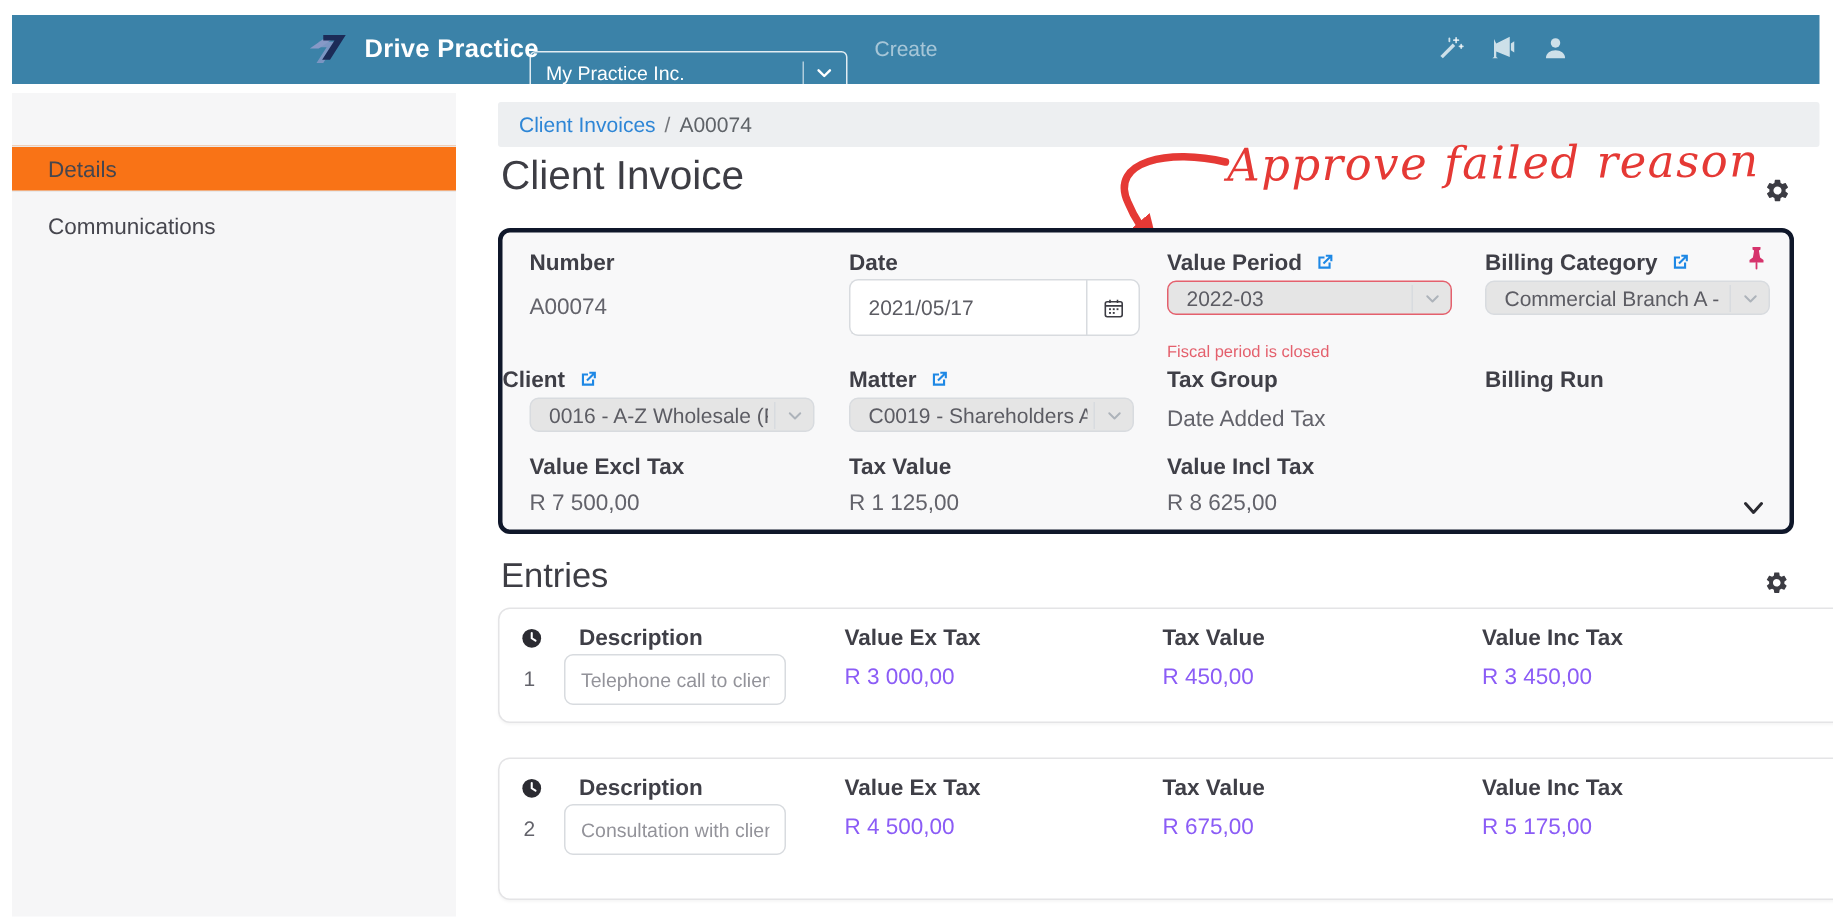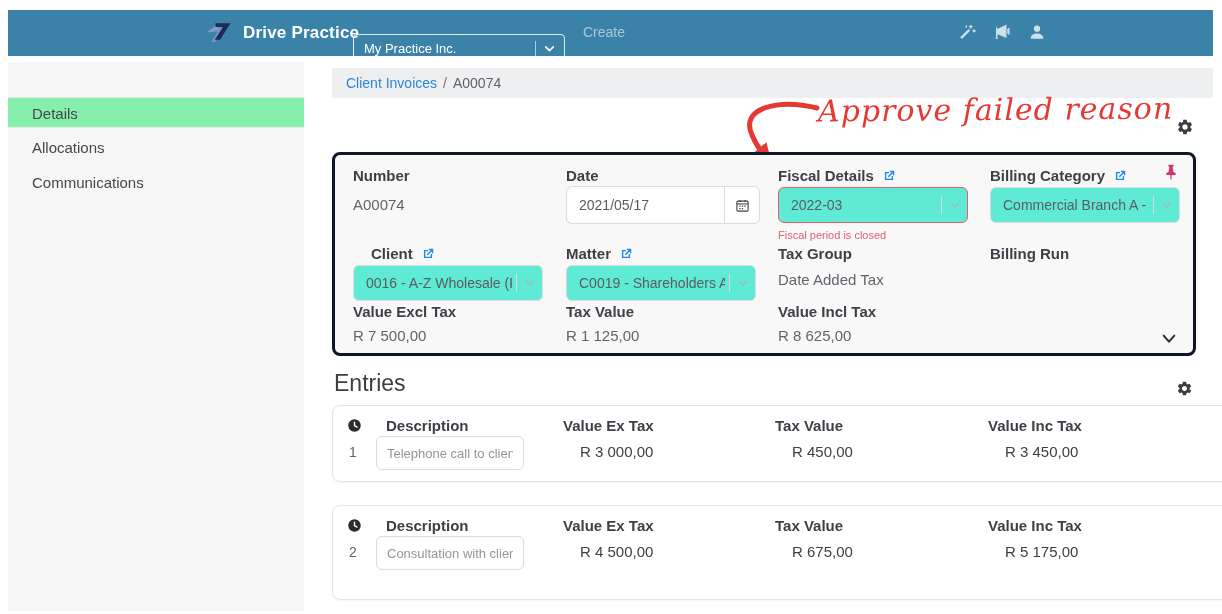--- a/index.html
+++ b/index.html
@@ -17,21 +17,21 @@
   .practice-select .val { color:#fff; font-size:13px; flex:1; white-space:nowrap; overflow:hidden; }
   .practice-select .divider { width:1px; height:16px; background:rgba(255,255,255,.6); margin:0 7px; }
   .create-link { position:absolute; left:575px; top:14px; color:rgba(255,255,255,.55); font-size:14px; cursor:pointer; }
   .topbar-icons { position:absolute; left:950px; top:13px; display:flex; gap:17px; align-items:center; }
   .topbar-icons svg { display:block; }
 
   
   .sidebar { position:absolute; left:8px; top:62px; width:296px; height:549px; background:#f6f6f7; }
   .side-item { position:relative; height:31px; line-height:31px; padding-left:24px; font-size:15px;
                color:#46464e; cursor:pointer; }
-  .side-item.active { background:#86efac; border-top:1px solid #e9e9ea; border-bottom:1px solid #e9e9ea; }
+  .side-item.active { background:#f97316; border-top:1px solid #e9e9ea; border-bottom:1px solid #e9e9ea; }
   .side-spacer { height:35px; }
   .side-gap { height:4px; }
 
   
   .breadcrumb { position:absolute; left:332px; top:68px; width:881px; height:30px; background:#edeff1;
                 display:flex; align-items:center; padding-left:14px; font-size:14px; color:#5f6368; border-radius:2px; }
   .breadcrumb a { color:#2e86d6; text-decoration:none; cursor:pointer; }
   .breadcrumb .sep { margin:0 6px; color:#73757a; }
 
   .page-title { position:absolute; left:334px; top:102px; font-size:27px; color:#3d3d44; font-weight:400; }
@@ -40,21 +40,21 @@
   .gear-btn { position:absolute; cursor:pointer; width:18px; height:18px; }
   .gear-btn svg { display:block; }
 
   
   .card { position:absolute; left:332px; top:152px; width:864px; height:204px; background:#f8f8f9;
           border:3px solid #0f172a; border-radius:8px; }
   .fld-label { position:absolute; font-size:15px; font-weight:600; color:#3f3f47; white-space:nowrap; }
   .fld-value { position:absolute; font-size:15px; color:#63636b; white-space:nowrap; }
   .edit-icon { display:inline-block; vertical-align:-2px; margin-left:8px; cursor:pointer; }
 
-  .sel { position:absolute; height:36px; background:#5eead4; border:1px solid #d8dbdf; border-radius:6px;
+  .sel { position:absolute; height:23px; background:#e5e5e5; border:1px solid #d8dbdf; border-radius:6px;
          display:flex; align-items:center; padding:0 6px 0 12px; cursor:pointer; }
   .sel .val { flex:1; font-size:14px; color:#5c5c63; white-space:nowrap; overflow:hidden; }
   .sel .divider { width:1px; height:18px; background:#d8dbdf; margin:0 7px 0 4px; }
   .sel.error { border-color:#e4606d; }
 
   .date-group { position:absolute; display:flex; height:38px; }
   .date-group input { width:158px; height:38px; border:1px solid #d8dbdf; border-right:none;
          border-radius:6px 0 0 6px; padding:0 12px; font-size:14px; color:#5c5c63; background:#fff; outline:none;
          font-family:"Liberation Sans",sans-serif; }
   .date-addon { width:36px; height:38px; border:1px solid #d8dbdf; border-radius:0 6px 6px 0; background:#fff;
@@ -65,21 +65,21 @@
   .chev-btn { position:absolute; cursor:pointer; }
 
   
   .entry-card { position:absolute; left:332px; width:972px; background:#fff; border:1px solid #e4e4e6;
                 border-radius:8px; box-shadow:0 1px 2px rgba(0,0,0,.04); }
   .entry-card .desc-input { position:absolute; left:43px; top:30px; width:148px; height:34px;
                 border:1px solid #d8dbdf; border-radius:6px; padding:0 10px; font-size:13px; color:#93939a;
                 background:#fff; outline:none; font-family:"Liberation Sans",sans-serif; }
   .entry-index { position:absolute; left:16px; top:38px; font-size:14px; color:#63636b; }
   .ent-label { position:absolute; top:11px; font-size:15px; font-weight:600; color:#3f3f47; }
-  .ent-value { position:absolute; top:37px; font-size:15px; color:#404040;margin-left:17px; }
+  .ent-value { position:absolute; top:37px; font-size:15px; color:#8b5cf6; }
 
   
   .annotation-text { position:absolute; left:818px; top:92px; font-size:30px; color:#e53935;
         font-family:"DejaVu Serif",serif; font-style:italic; transform:rotate(-.5deg); white-space:nowrap;
         letter-spacing:1px; }
   .annotation-arrow { position:absolute; left:725px; top:95px; }
 </style>
 </head>
 <body>
 
@@ -121,32 +121,32 @@
         <circle cx="12" cy="7.5" r="4.2" fill="rgba(255,255,255,.75)"></circle>
         <path d="M3.5 21c0-4.5 4-7 8.5-7s8.5 2.5 8.5 7z" fill="rgba(255,255,255,.75)"></path>
       </svg>
     </div>
   </div>
 
   <div class="sidebar">
     <div class="side-spacer"></div>
     <div class="side-item active">Details</div>
     <div class="side-gap"></div>
-    <div class="side-item">Allocations</div>
     <div class="side-gap"></div>
     <div class="side-item">Communications</div>
     <div class="side-gap"></div>
   </div>
 
   <div class="breadcrumb">
     <a>Client Invoices</a>
     <span class="sep">/</span>
     <span>A00074</span>
   </div>
 
+  <h1 class="page-title">Client Invoice</h1>
   <div class="gear-btn" style="left:1176px; top:118px;">
     <svg width="18" height="18" viewBox="0 0 24 24">
         <path fill="#3c3c43" d="M19.14 12.94c.04-.3.06-.61.06-.94s-.02-.64-.07-.94l2.03-1.58c.18-.14.23-.41.12-.61l-1.92-3.32c-.12-.22-.37-.29-.59-.22l-2.39.96c-.5-.38-1.03-.7-1.62-.94l-.36-2.54c-.04-.24-.24-.41-.48-.41h-3.84c-.24 0-.43.17-.47.41l-.36 2.54c-.59.24-1.13.57-1.62.94l-2.39-.96c-.22-.08-.47 0-.59.22L2.74 8.87c-.12.21-.08.47.12.61l2.03 1.58c-.05.3-.09.63-.09.94s.02.64.07.94l-2.03 1.58c-.18.14-.23.41-.12.61l1.92 3.32c.12.22.37.29.59.22l2.39-.96c.5.38 1.03.7 1.62.94l.36 2.54c.05.24.24.41.48.41h3.84c.24 0 .44-.17.47-.41l.36-2.54c.59-.24 1.13-.56 1.62-.94l2.39.96c.22.08.47 0 .59-.22l1.92-3.32c.12-.22.07-.47-.12-.61l-2.01-1.58zM12 15.6c-1.98 0-3.6-1.62-3.6-3.6s1.62-3.6 3.6-3.6 3.6 1.62 3.6 3.6-1.62 3.6-3.6 3.6z"></path>
       </svg>
   </div>
 
   <div class="annotation-text">Approve failed reason</div>
   <svg class="annotation-arrow" width="100" height="90" viewBox="0 0 100 90">
     <defs>
       <marker id="arrhead" viewBox="0 0 10 10" refX="7" refY="5" markerWidth="4.2" markerHeight="4.2" orient="auto-start-reverse">
@@ -179,21 +179,21 @@
               <rect x="11" y="12" width="2" height="2"></rect>
               <rect x="15" y="12" width="2" height="2"></rect>
               <rect x="7" y="16" width="2" height="2"></rect>
               <rect x="11" y="16" width="2" height="2"></rect>
             </g>
         </svg>
       </div>
     </div>
 
     <span class="fld-label" style="left:443px; top:12px;">
-      <span>Fiscal Details</span><span class="edit-icon"><svg width="14" height="14" viewBox="0 0 24 24">
+      <span>Value Period</span><span class="edit-icon"><svg width="14" height="14" viewBox="0 0 24 24">
             <path fill="#1e88e5" d="M5 5h7v2.4H7.4v9.2h9.2V12H19v7H5z"></path>
             <path fill="#1e88e5" d="M13.5 3H21v7.5h-2.4V7.1l-6.9 6.9-1.7-1.7 6.9-6.9h-3.4z"></path>
           </svg></span>
     </span>
     <div class="sel error" style="left:443px; top:32px; width:190px;">
       <span class="val">2022-03</span>
       <span class="divider"></span>
       <svg width="12" height="12" viewBox="0 0 24 24">
         <path d="M5 9l7 7 7-7" fill="none" stroke="#adb3ba" stroke-width="2.6" stroke-linecap="round" stroke-linejoin="round"></path>
       </svg>
@@ -207,21 +207,21 @@
           </svg></span>
     </span>
     <div class="sel" style="left:655px; top:32px; width:190px;">
       <span class="val">Commercial Branch A - Co...</span>
       <span class="divider"></span>
       <svg width="12" height="12" viewBox="0 0 24 24">
         <path d="M5 9l7 7 7-7" fill="none" stroke="#adb3ba" stroke-width="2.6" stroke-linecap="round" stroke-linejoin="round"></path>
       </svg>
     </div>
 
-    <span class="fld-label" style="left:36px; top:90px;">
+    <span class="fld-label" style="left:0; top:90px;">
       <span>Client</span><span class="edit-icon"><svg width="14" height="14" viewBox="0 0 24 24">
             <path fill="#1e88e5" d="M5 5h7v2.4H7.4v9.2h9.2V12H19v7H5z"></path>
             <path fill="#1e88e5" d="M13.5 3H21v7.5h-2.4V7.1l-6.9 6.9-1.7-1.7 6.9-6.9h-3.4z"></path>
           </svg></span>
     </span>
     <div class="sel" style="left:18px; top:110px; width:190px;">
       <span class="val">0016 - A-Z Wholesale (Pty) ...</span>
       <span class="divider"></span>
       <svg width="12" height="12" viewBox="0 0 24 24">
         <path d="M5 9l7 7 7-7" fill="none" stroke="#adb3ba" stroke-width="2.6" stroke-linecap="round" stroke-linejoin="round"></path>

